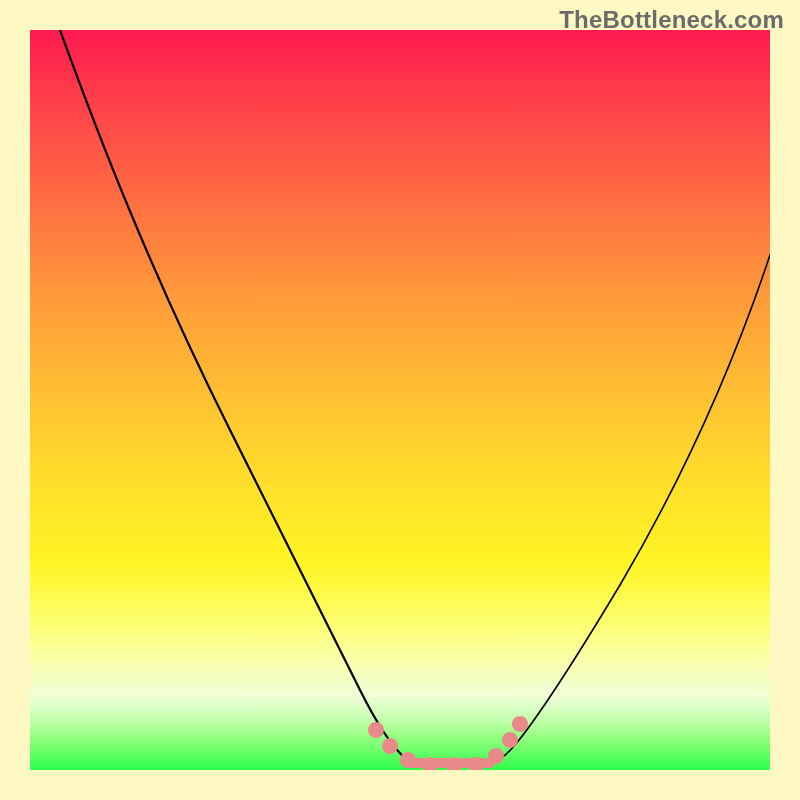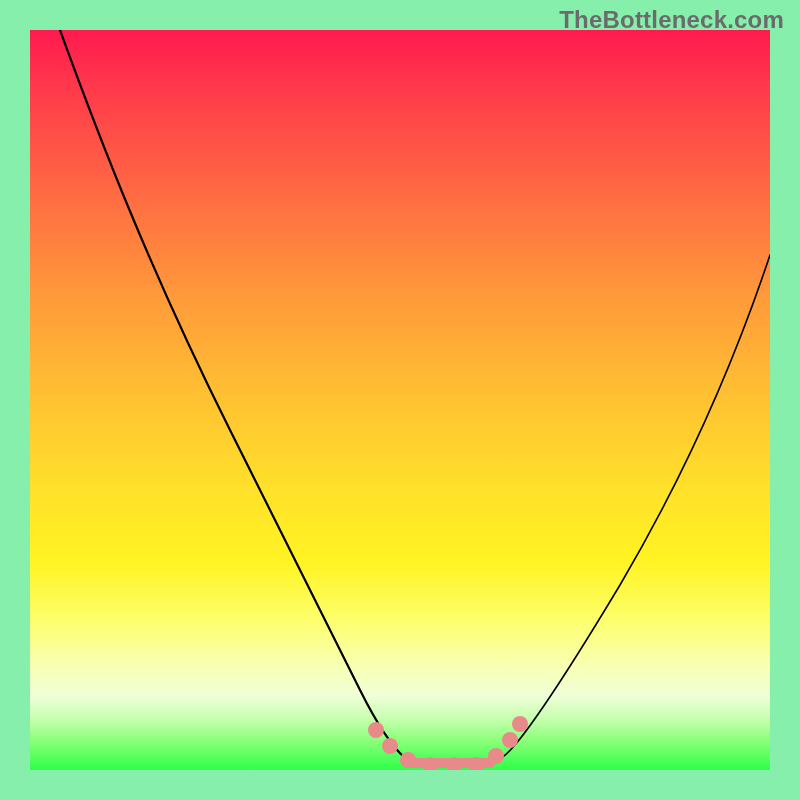--- a/index.html
+++ b/index.html
@@ -9,21 +9,21 @@
     height: 800px;
     background: #000;
     overflow: hidden;
   }
   .frame {
     position: absolute;
     left: 0;
     top: 0;
     width: 800px;
     height: 800px;
-    background: #86efac;
+    background: #fef9c3;
   }
   .plot {
     position: absolute;
     left: 30px;
     top: 30px;
     width: 740px;
     height: 740px;
     
     background: linear-gradient(
       to bottom,

